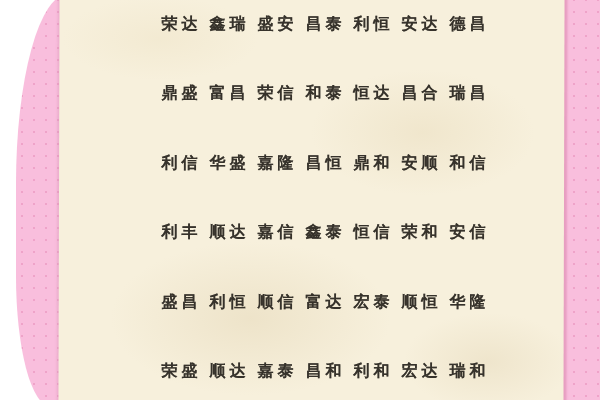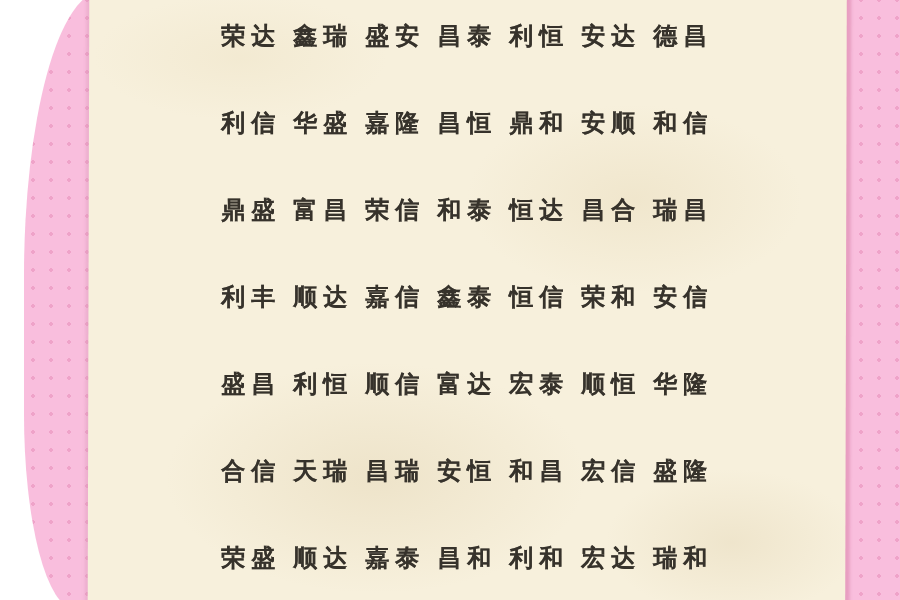--- a/index.html
+++ b/index.html
@@ -44,21 +44,21 @@
     background-image:
       radial-gradient(ellipse 160px 90px at 72% 34%, rgba(222,205,165,0.28), rgba(0,0,0,0) 70%),
       radial-gradient(ellipse 200px 110px at 38% 78%, rgba(216,198,158,0.30), rgba(0,0,0,0) 70%),
       radial-gradient(ellipse 120px 70px at 85% 88%, rgba(214,196,156,0.25), rgba(0,0,0,0) 70%),
       radial-gradient(ellipse 140px 60px at 20% 12%, rgba(230,216,180,0.25), rgba(0,0,0,0) 70%);
     box-shadow: 3px 0 2px rgba(210,120,160,0.45), -2px 0 2px rgba(215,150,180,0.35);
     transform: rotate(0.15deg);
   }
   .name-grid {
     position: absolute;
-    left: 59px;
+    left: 73px;
     width: 505px;
     top: 12px;
     bottom: 16px;
     display: flex;
     flex-direction: column;
     justify-content: space-between;
   }
   .name-row {
     display: flex;
     justify-content: center;
@@ -85,65 +85,56 @@
       <div class="name-row">
         <span class="name-item">荣达</span>
         <span class="name-item">鑫瑞</span>
         <span class="name-item">盛安</span>
         <span class="name-item">昌泰</span>
         <span class="name-item">利恒</span>
         <span class="name-item">安达</span>
         <span class="name-item">德昌</span>
       </div>
       <div class="name-row">
+        <span class="name-item">鼎盛</span>
+        <span class="name-item">富昌</span>
+        <span class="name-item">荣信</span>
+        <span class="name-item">和泰</span>
+        <span class="name-item">恒达</span>
+        <span class="name-item">昌合</span>
+        <span class="name-item">瑞昌</span>
+      </div>
+      <div class="name-row">
         <span class="name-item">利信</span>
         <span class="name-item">华盛</span>
         <span class="name-item">嘉隆</span>
         <span class="name-item">昌恒</span>
         <span class="name-item">鼎和</span>
         <span class="name-item">安顺</span>
         <span class="name-item">和信</span>
-      </div>
-      <div class="name-row">
-        <span class="name-item">鼎盛</span>
-        <span class="name-item">富昌</span>
-        <span class="name-item">荣信</span>
-        <span class="name-item">和泰</span>
-        <span class="name-item">恒达</span>
-        <span class="name-item">昌合</span>
-        <span class="name-item">瑞昌</span>
       </div>
       <div class="name-row">
         <span class="name-item">利丰</span>
         <span class="name-item">顺达</span>
         <span class="name-item">嘉信</span>
         <span class="name-item">鑫泰</span>
         <span class="name-item">恒信</span>
         <span class="name-item">荣和</span>
         <span class="name-item">安信</span>
       </div>
       <div class="name-row">
         <span class="name-item">盛昌</span>
         <span class="name-item">利恒</span>
         <span class="name-item">顺信</span>
         <span class="name-item">富达</span>
         <span class="name-item">宏泰</span>
         <span class="name-item">顺恒</span>
         <span class="name-item">华隆</span>
       </div>
       <div class="name-row">
-        <span class="name-item">合信</span>
-        <span class="name-item">天瑞</span>
-        <span class="name-item">昌瑞</span>
-        <span class="name-item">安恒</span>
-        <span class="name-item">和昌</span>
-        <span class="name-item">宏信</span>
-        <span class="name-item">盛隆</span>
-      </div>
-      <div class="name-row">
         <span class="name-item">荣盛</span>
         <span class="name-item">顺达</span>
         <span class="name-item">嘉泰</span>
         <span class="name-item">昌和</span>
         <span class="name-item">利和</span>
         <span class="name-item">宏达</span>
         <span class="name-item">瑞和</span>
       </div>
     </div>
 </div>

